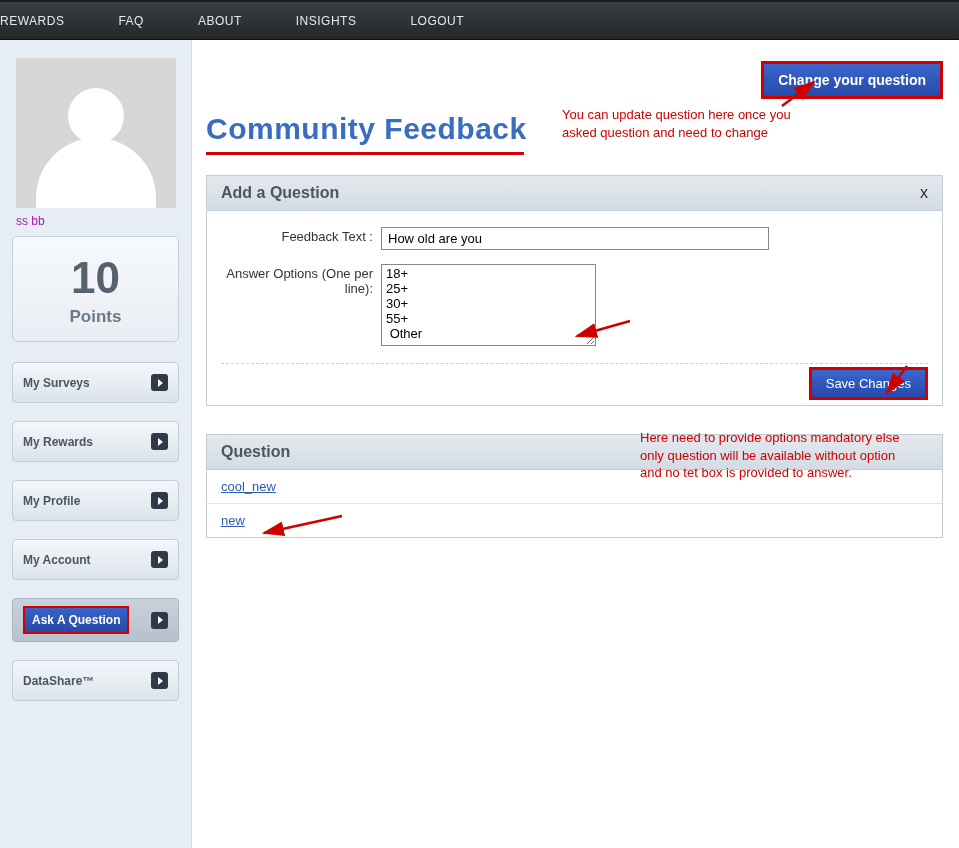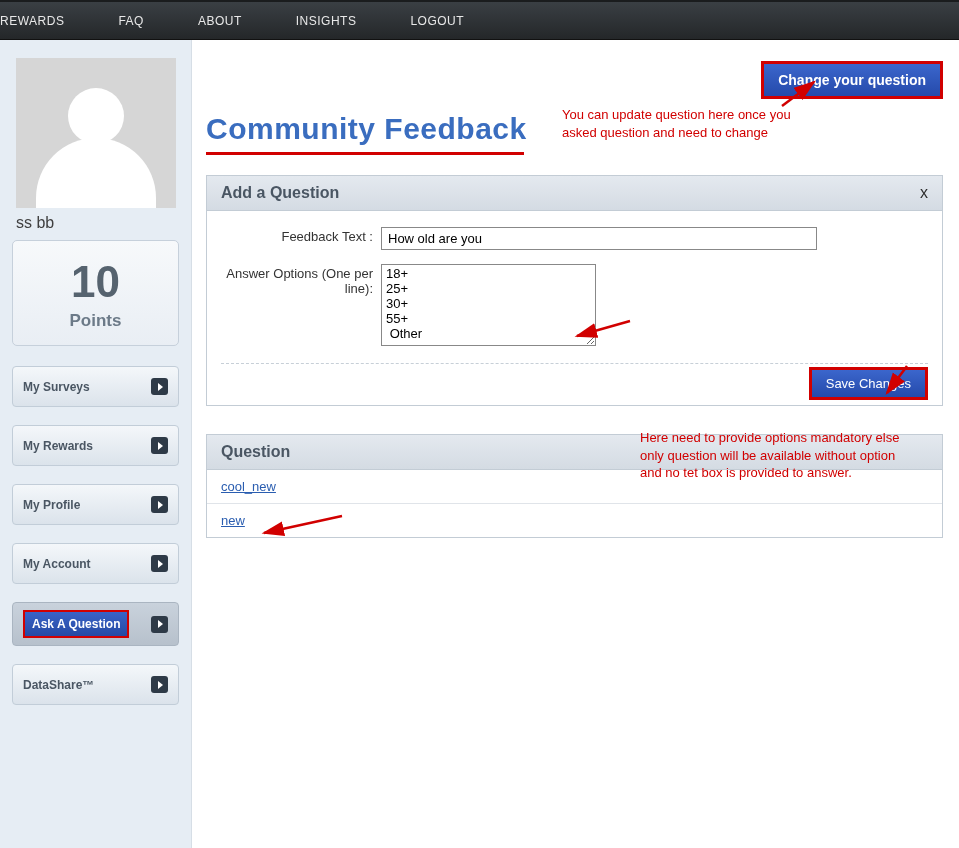--- a/index.html
+++ b/index.html
@@ -66,22 +66,22 @@
     top: 0; left: 32px;
   }
   .avatar-silhouette .body {
     width: 120px; height: 70px;
     background: #fff;
     border-radius: 60px 60px 0 0;
     position: absolute;
     bottom: 0; left: 0;
   }
   .username {
-    color: #404040;
-    font-size: 16px;
+    color: #a21caf;
+    font-size: 12px;
     margin: 4px 0 8px 6px;
   }
   .points-box {
     background: linear-gradient(#f7f9fb, #e9eef4);
     border: 1px solid #c6d0db;
     border-radius: 5px;
     text-align: center;
     padding: 16px 10px 14px;
     margin: 0 2px 20px;
   }
@@ -222,21 +222,21 @@
   }
   .form-label {
     width: 160px;
     text-align: right;
     padding-right: 8px;
     color: #333;
     font-size: 13px;
     padding-top: 2px;
   }
   .form-input input[type="text"] {
-    width: 436px;
+    width: 388px;
     border: 1px solid #888;
     padding: 3px 6px;
     font-size: 13px;
     font-family: Arial;
   }
   .form-input textarea {
     width: 215px;
     height: 82px;
     border: 1px solid #888;
     padding: 2px 4px;

